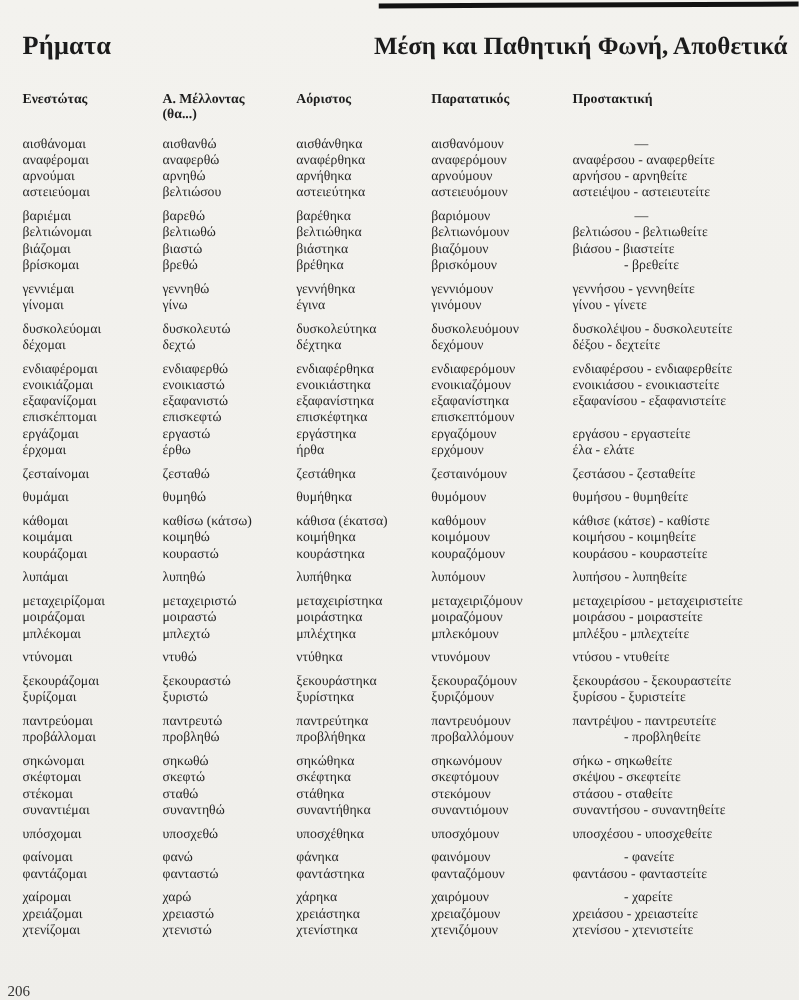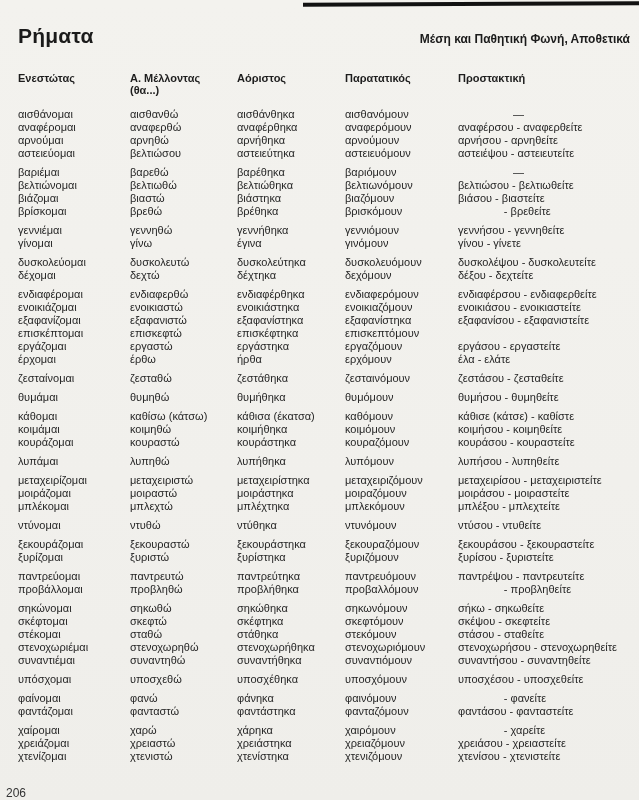--- a/index.html
+++ b/index.html
@@ -9,20 +9,21 @@
     font-family:"Liberation Sans", sans-serif;
     color:#222;
     overflow:hidden;
   }
   .page{
     position:relative;
     width:639px;height:800px;
     box-sizing:border-box;
     padding:24px 0 0 18px;
     background:linear-gradient(180deg,#f3f2ee 0%,#f1f0ec 60%,#efeeea 100%);
+    font-family:Liberation Serif, serif;
   }
   .scan-line{
     position:absolute;
     top:2px;left:303px;right:0;
     height:4px;
     background:#121212;
     transform:rotate(-0.25deg);
   }
   .title-row{
     display:flex;
@@ -31,21 +32,21 @@
   }
   .title-left{
     margin:0;
     font-size:21px;
     font-weight:bold;
     letter-spacing:0.2px;
     color:#1b1b1b;
   }
   .title-right{
     margin:0 0 0 auto;
-    font-size:12px;
+    font-size:20px;
     font-weight:bold;
     color:#1b1b1b;
     text-align:center;
   }
   .grid{
     display:grid;
     grid-template-columns:112px 107px 108px 113px 1fr;
   }
   .table-header{
     margin-top:24px;
@@ -359,27 +360,20 @@
           <div class="cell">σκέψου - σκεφτείτε</div>
         </div>
         <div class="grid row">
           <div class="cell">στέκομαι</div>
           <div class="cell">σταθώ</div>
           <div class="cell">στάθηκα</div>
           <div class="cell">στεκόμουν</div>
           <div class="cell">στάσου - σταθείτε</div>
         </div>
         <div class="grid row">
-          <div class="cell">στενοχωριέμαι</div>
-          <div class="cell">στενοχωρηθώ</div>
-          <div class="cell">στενοχωρήθηκα</div>
-          <div class="cell">στενοχωριόμουν</div>
-          <div class="cell">στενοχωρήσου - στενοχωρηθείτε</div>
-        </div>
-        <div class="grid row">
           <div class="cell">συναντιέμαι</div>
           <div class="cell">συναντηθώ</div>
           <div class="cell">συναντήθηκα</div>
           <div class="cell">συναντιόμουν</div>
           <div class="cell">συναντήσου - συναντηθείτε</div>
         </div>
       </div>
       <div class="group">
         <div class="grid row">
           <div class="cell">υπόσχομαι</div>

